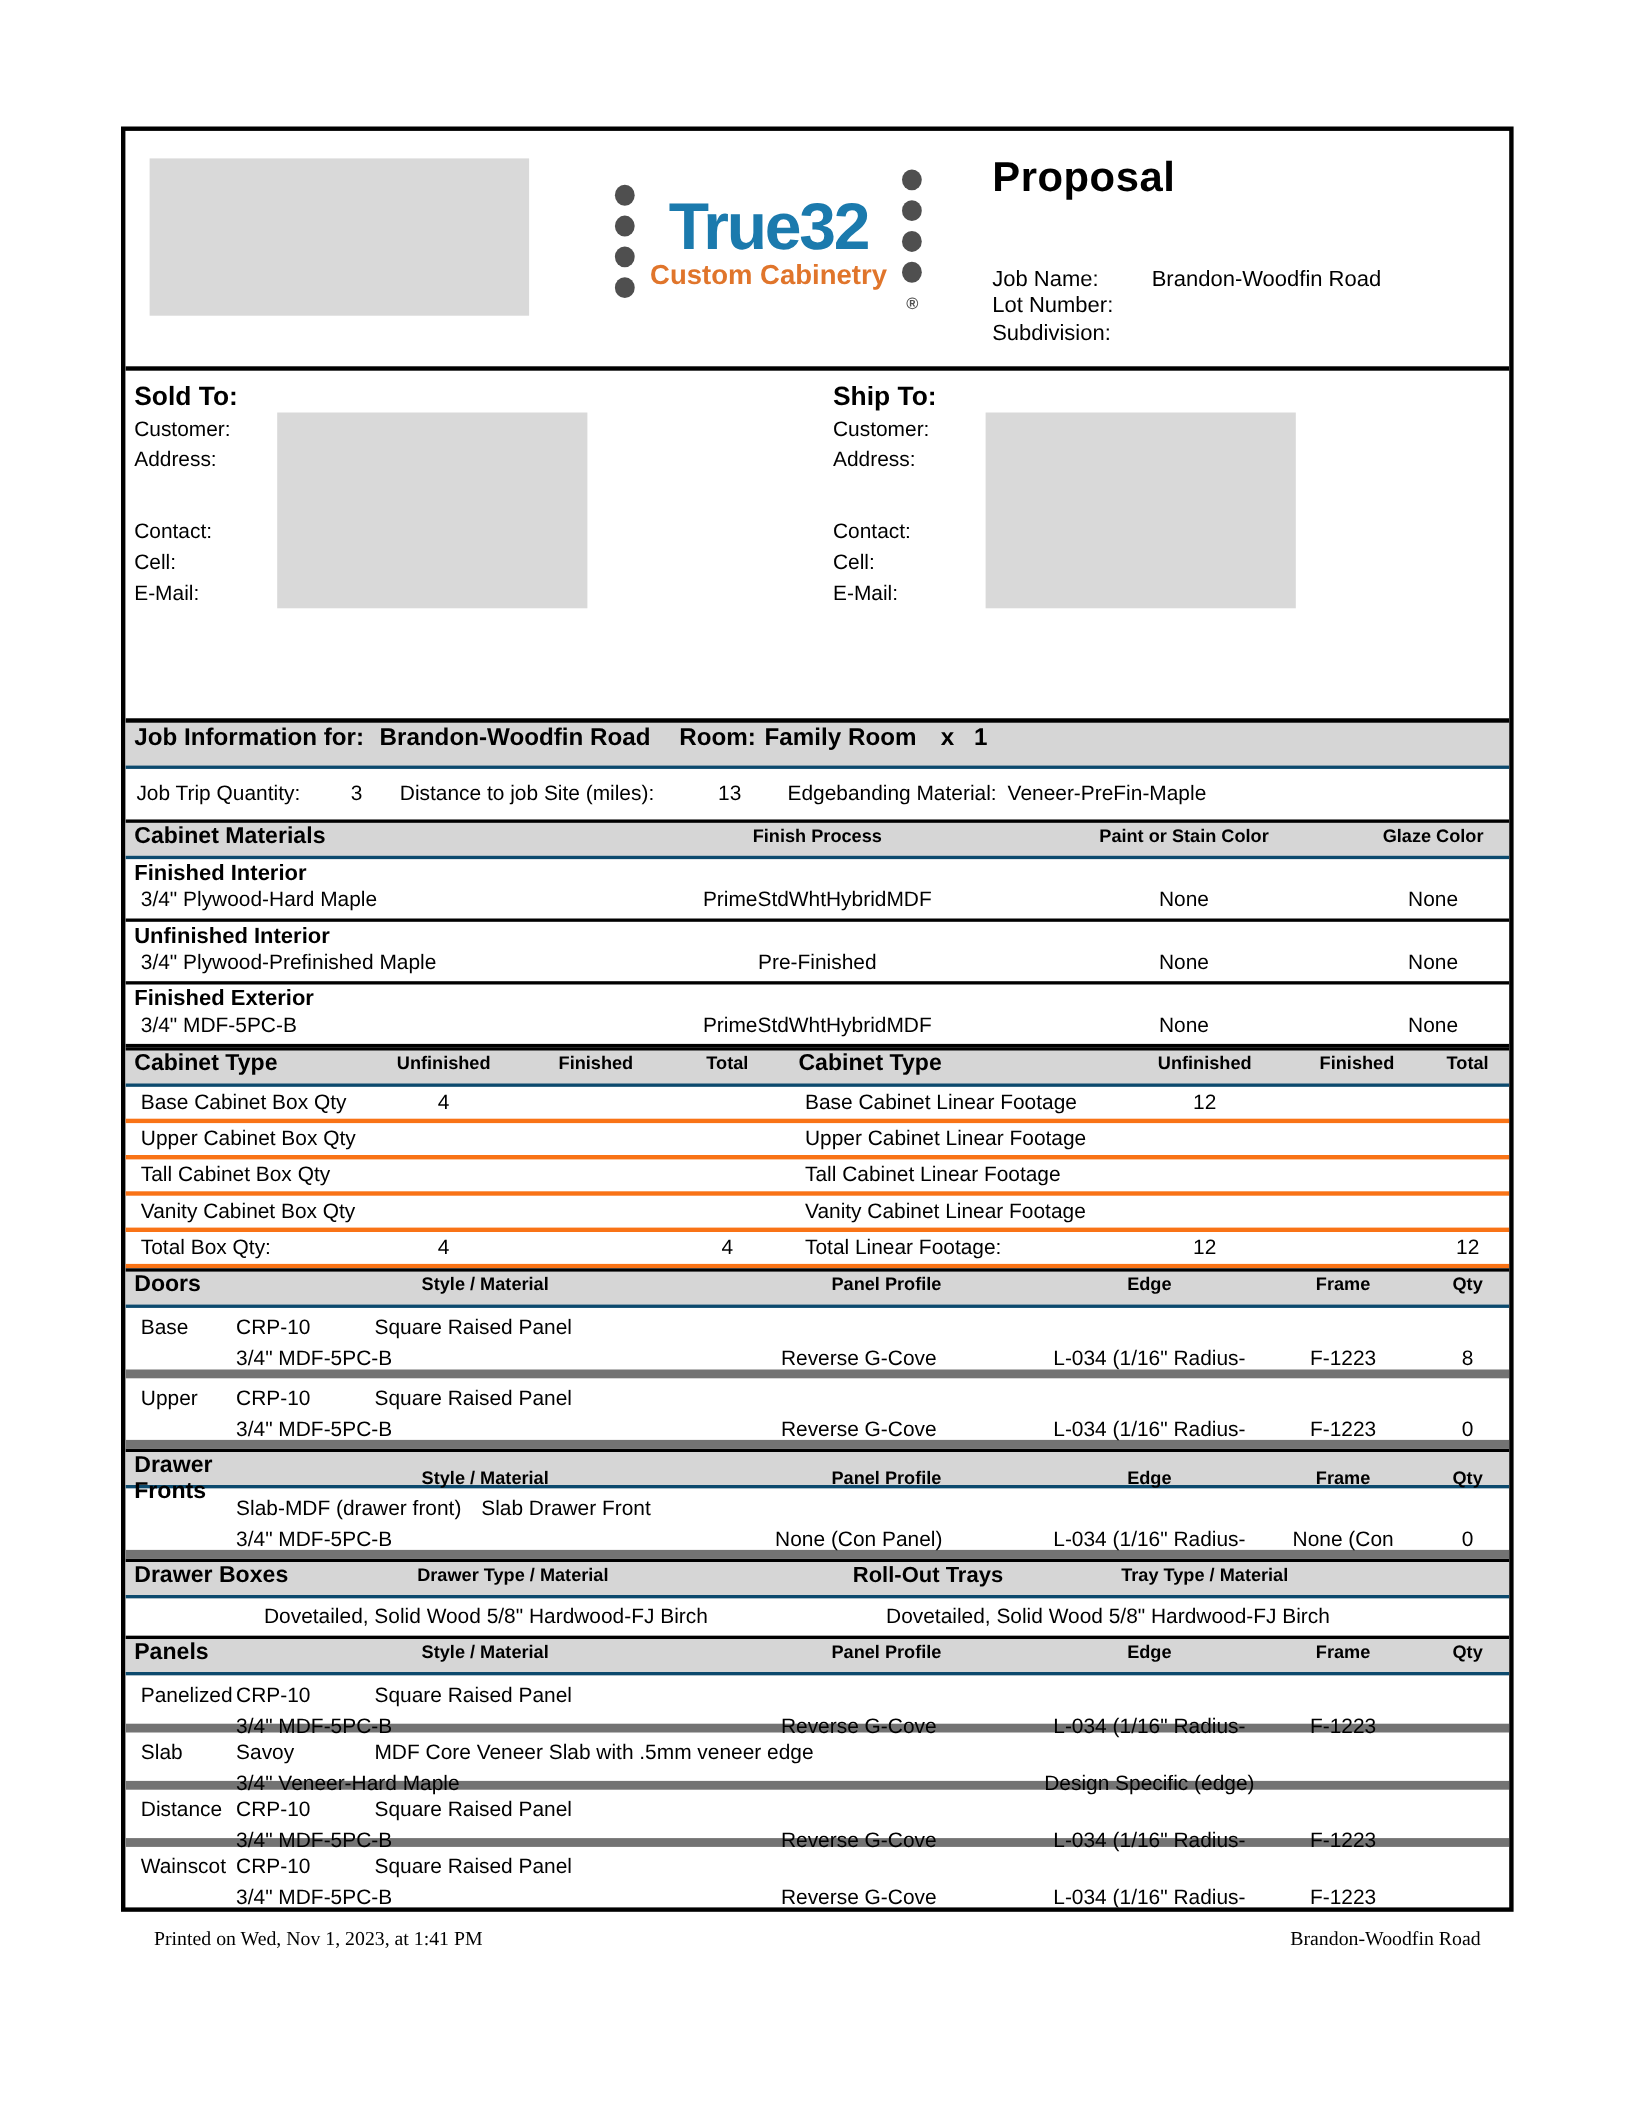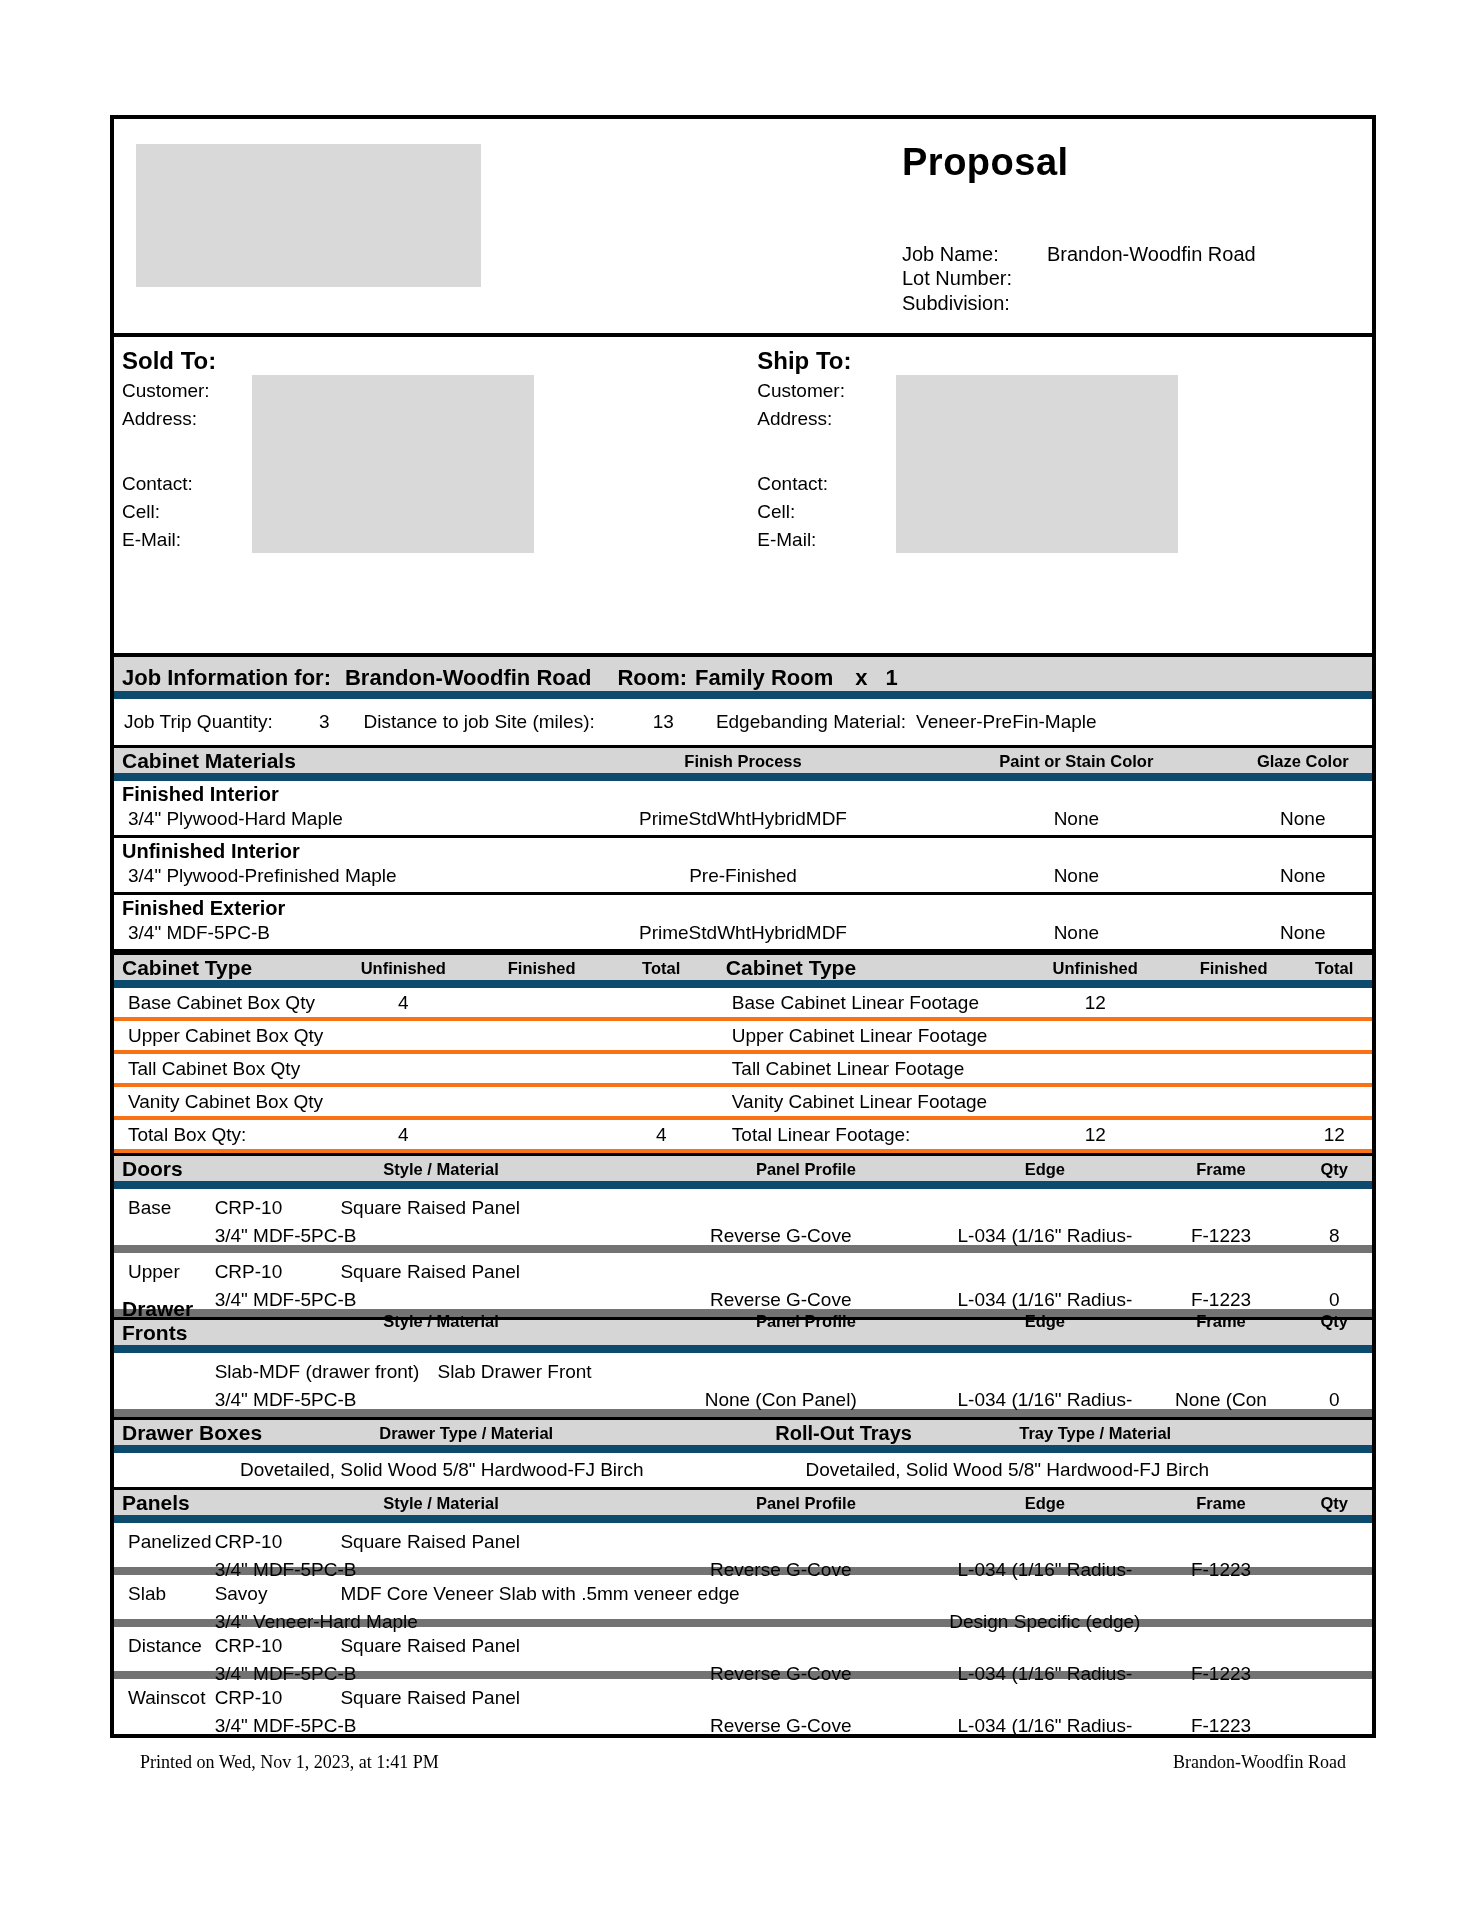--- a/index.html
+++ b/index.html
@@ -42,22 +42,22 @@
   .addr-title{font-size:24px;font-weight:bold;margin:10px 0 0 8px;}
   .addr-labels{position:absolute;left:8px;top:44px;font-size:19px;line-height:1.0;}
   .addr-labels div{margin-bottom:9px;}
   .addr-gap{height:28px;}
   .addr-box{position:absolute;top:38px;width:282px;height:178px;background:#d9d9d9;}
   .addr-left .addr-box{left:138px;}
   .addr-right .addr-box{left:147px;}
 
   
   .bar{
-    background:#d6d6d6;border-top:3px solid #000;border-bottom:8px solid #0c4a6e;
-    display:flex;align-items:flex-end;flex:none;
+    background:#d6d6d6;border-top:3px solid #000;border-bottom:3px solid #0c4a6e;
+    display:flex;align-items:flex-start;flex:none;
   }
   .bar-title{font-size:21px;font-weight:bold;padding-left:8px;}
   .bar-sub{font-size:16.5px;font-weight:bold;text-align:center;}
 
   .job-bar{height:46px;border-top-width:4px;}
   .job-bar span{font-size:22px;font-weight:bold;}
 
   .trip-row{height:46px;display:flex;align-items:center;font-size:19px;flex:none;}
 
   
@@ -107,20 +107,39 @@
   }
 </style>
 </head>
 <body>
 
 <div class="page">
 
   <div class="sec-header">
     <div class="hdr-placeholder"></div>
 
+    <div class="logo">
+      <div class="dot-col">
+        <div class="dot"></div>
+          <div class="dot"></div>
+          <div class="dot"></div>
+          <div class="dot"></div>
+      </div>
+      <div class="logo-text">
+        <div class="logo-name">True32</div>
+        <div class="logo-tagline">Custom Cabinetry</div>
+      </div>
+      <div class="reg-col">
+        <div class="dot"></div>
+          <div class="dot"></div>
+          <div class="dot"></div>
+          <div class="dot"></div>
+        <div class="reg-mark">®</div>
+      </div>
+    </div>
 
     <div class="proposal-block">
       <div class="proposal-title">Proposal</div>
       <div class="job-fields">
         <div class="job-field-row">
           <span class="job-field-label">Job Name:</span>
           <span class="job-field-value">Brandon-Woodfin Road</span>
         </div>
         <div class="job-field-row">
           <span class="job-field-label">Lot Number:</span>

